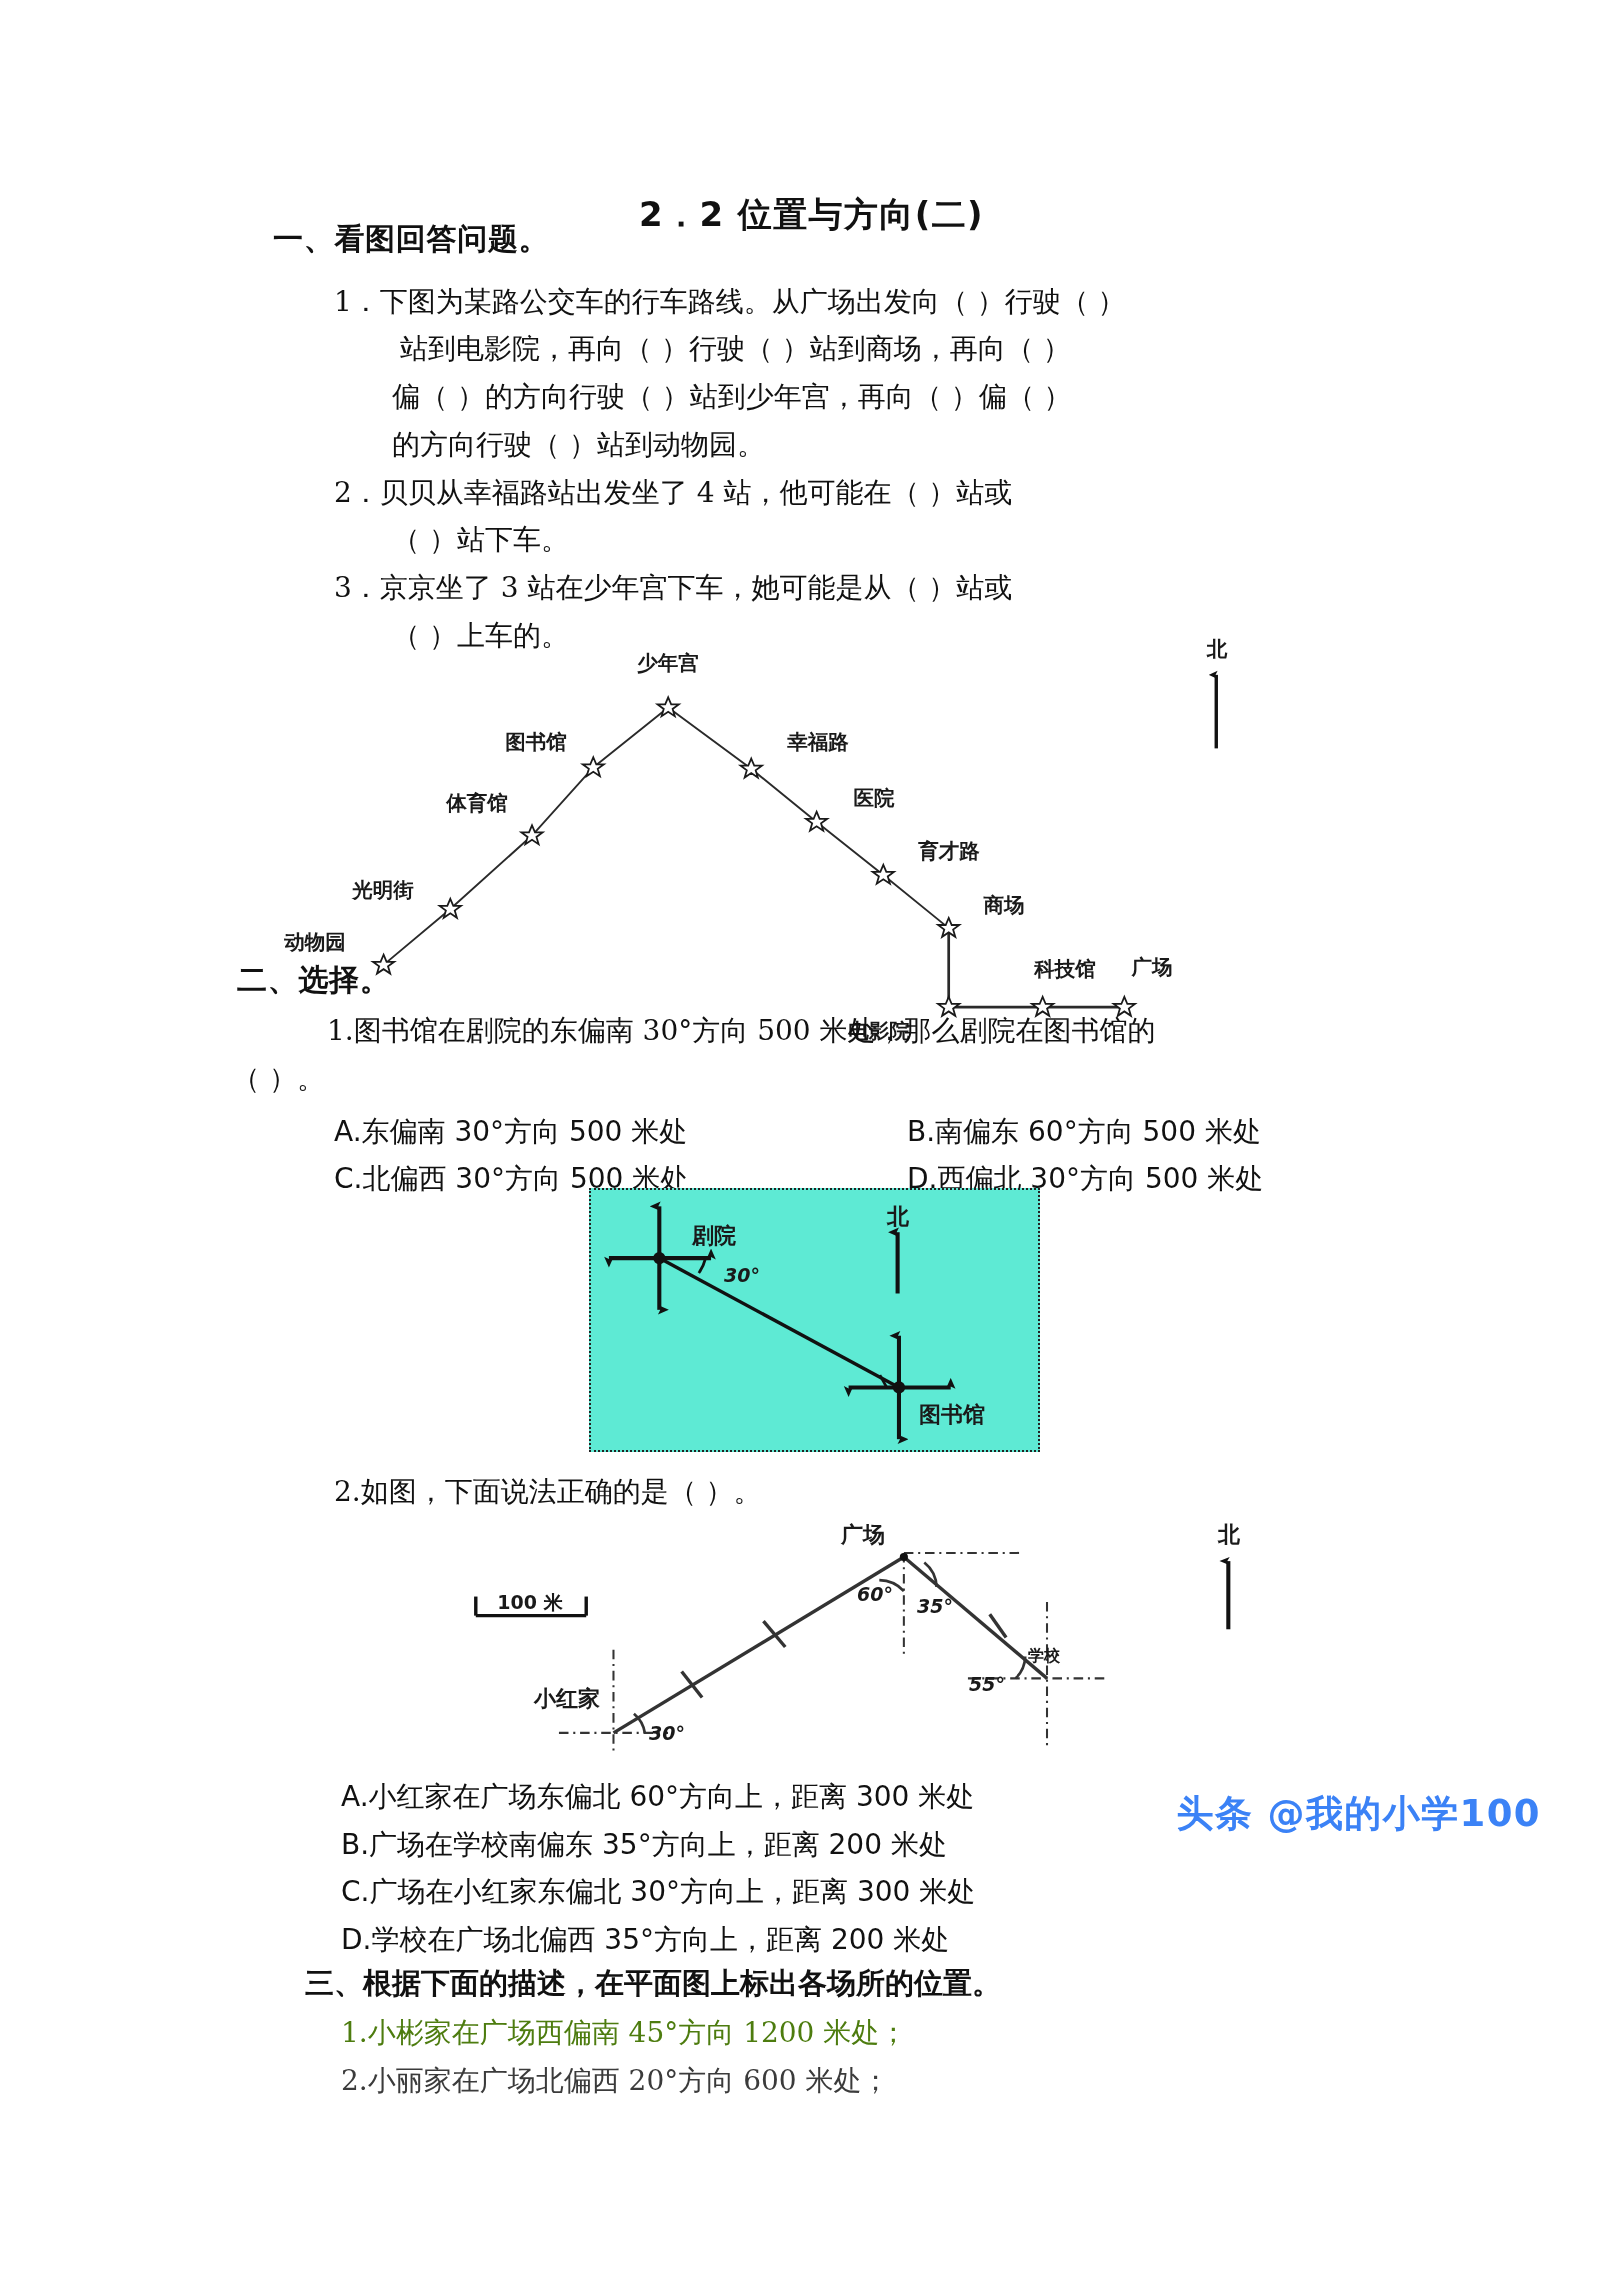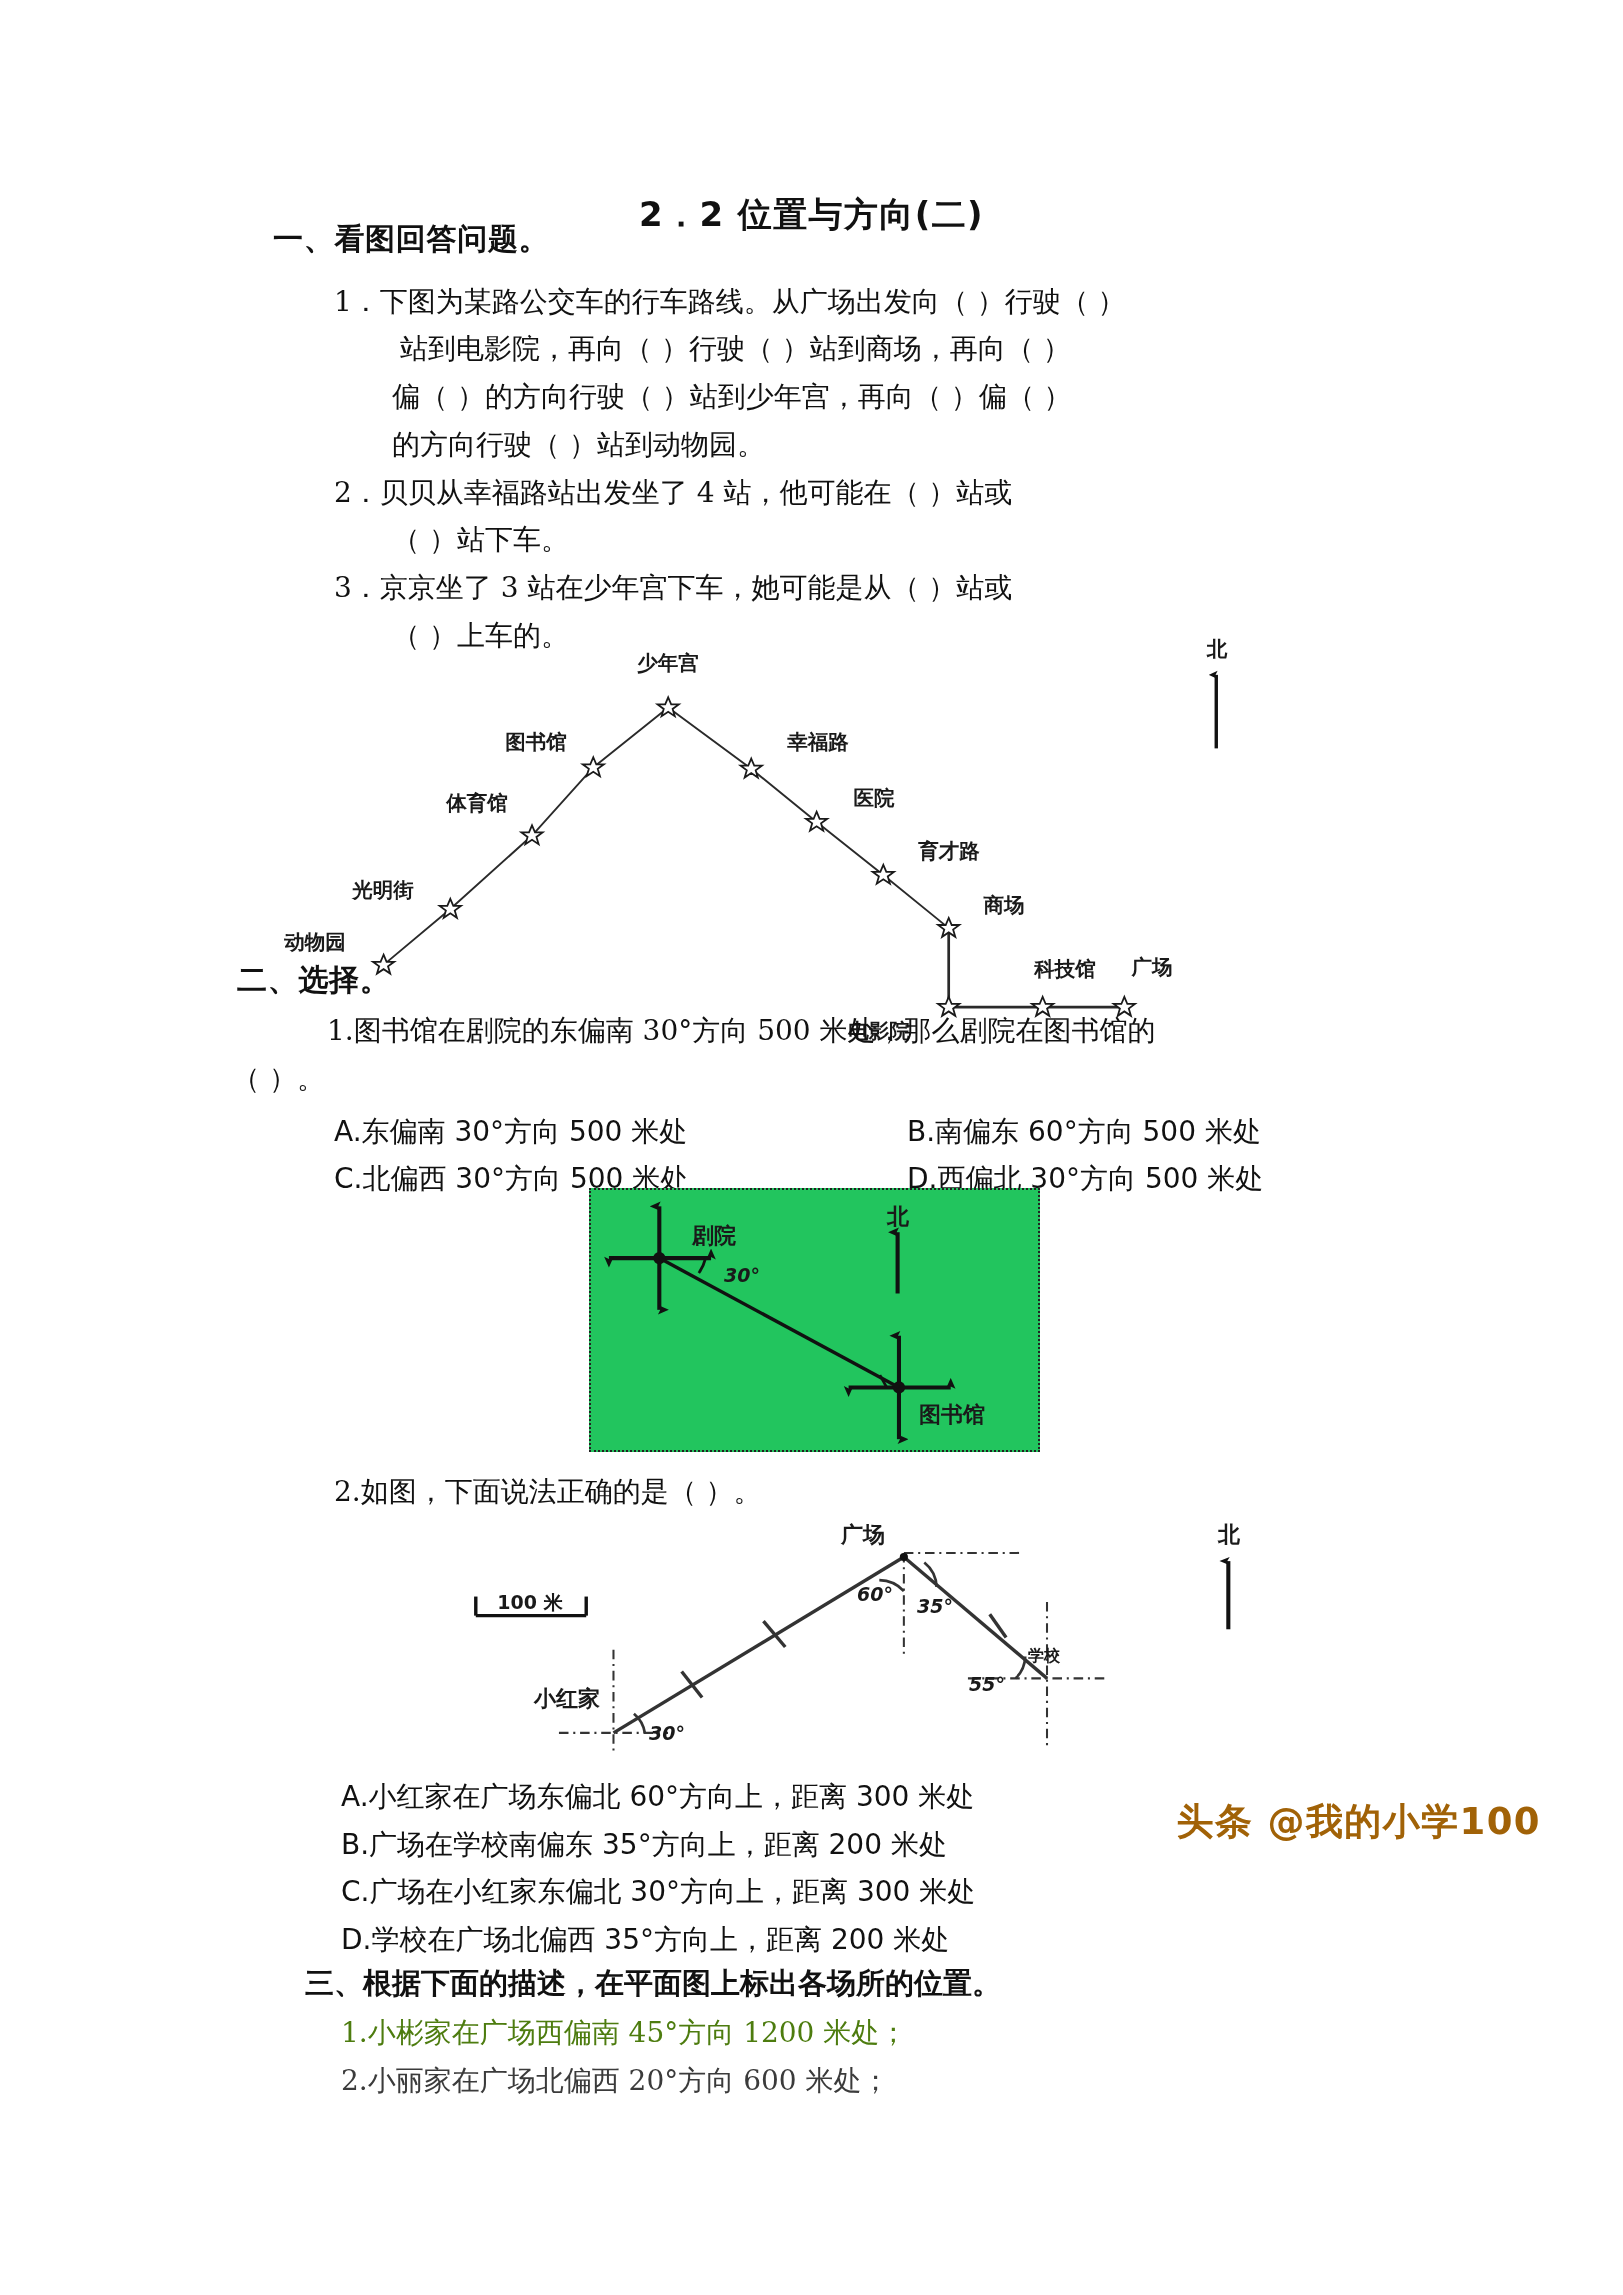--- a/index.html
+++ b/index.html
@@ -28,27 +28,27 @@
   .diagram{position:absolute;}
   .dlabel{
     position:absolute;font-size:20.5px;font-weight:700;white-space:nowrap;
     color:#1a1a1a;transform:translate(-50%,-50%);
     font-family:"DejaVu Sans","Liberation Sans",sans-serif;
   }
   .dlabel.sm{font-size:19px;}
 
   
   .box2{
-    position:absolute;border:2px dotted #222;background:#22c55e;
+    position:absolute;border:2px dotted #222;background:#5eead4;
   }
 
   
   .footer{
-    position:absolute;right:82px;bottom:36px;
-    font-size:37px;font-weight:700;color:#a16207;letter-spacing:1.4px;
+    position:absolute;right:82px;bottom:44px;
+    font-size:37px;font-weight:700;color:#3b82f6;letter-spacing:1.4px;
     white-space:nowrap;
   }
   svg{display:block;overflow:visible;}
 </style>
 </head>
 <body>
 
 <div class="page">
 
   <div class="title">2．2   位置与方向(二)</div>

